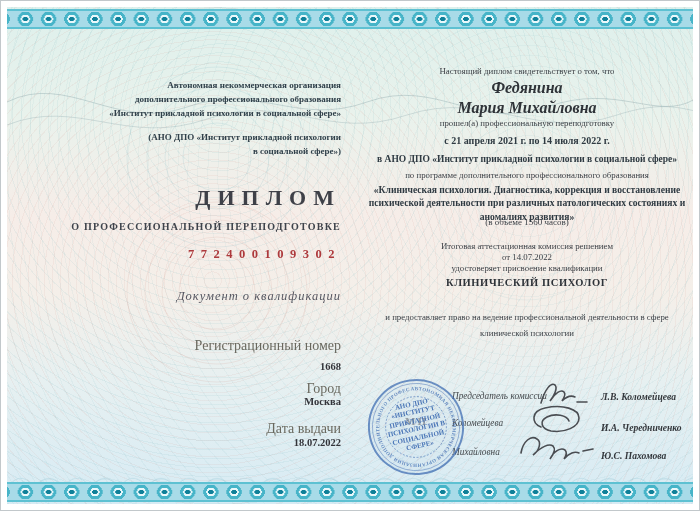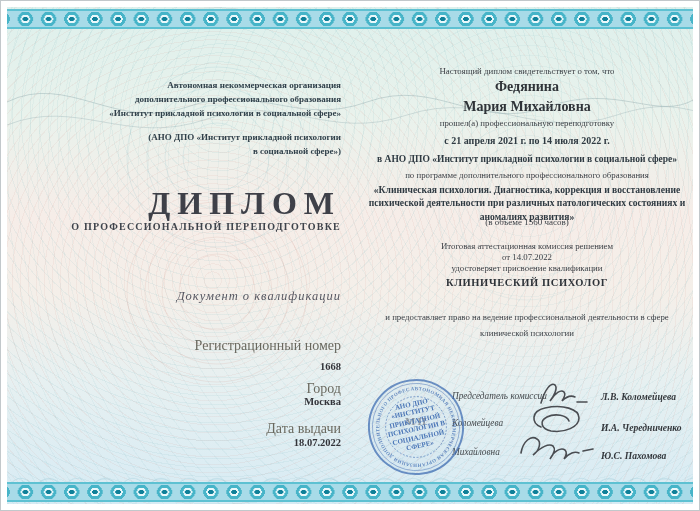--- a/index.html
+++ b/index.html
@@ -31,28 +31,28 @@
     background-image:
       radial-gradient(circle 13px at 50% 118%, transparent 11px, rgba(150,200,214,0.55) 11.7px, transparent 13px),
       radial-gradient(circle 20px at 50% 135%, transparent 18px, rgba(170,210,222,0.45) 18.7px, transparent 20px);
     background-size:28px 46px, 56px 46px;background-position:0 0, 14px 0;}
   
   .abs{position:absolute;}
   .c{text-align:center;}
   .left-col{left:34px;width:300px;text-align:right;}
   .right-col{left:352px;width:336px;}
   .org{font-weight:bold;font-size:9px;line-height:1.55;color:#31414b;white-space:pre-line;}
-  .title{font-size:32px;font-weight:600;letter-spacing:7px;color:#3e4048;}
+  .title{font-size:22px;font-weight:600;letter-spacing:7px;color:#3e4048;}
   .subtitle{font-size:10px;font-weight:bold;letter-spacing:1.2px;color:#3e434b;}
   .serialnum{font-size:12.5px;font-weight:bold;letter-spacing:6.5px;color:#ad393c;}
   .doctype{font-style:italic;font-size:12.5px;letter-spacing:1px;color:#565761;}
   .small-label{font-size:14px;color:#6a695f;}
   .value{font-size:10.5px;font-weight:bold;color:#33343a;}
   .r-small{font-size:8.8px;color:#3d4147;}
-  .r-name{font-size:14px;font-weight:bold;color:#2f3338;}
+  .r-name{font-size:16px;font-weight:bold;font-style:italic;color:#2f3338;}
   .r-bold{font-size:10px;font-weight:bold;color:#2f3a42;}
   .r-prog{font-size:9.6px;font-weight:bold;color:#2f3a42;line-height:1.4;}
   .qual{font-size:10.5px;font-weight:bold;letter-spacing:0.6px;color:#2e3339;}
   .sig-role{font-size:9.3px;font-style:italic;color:#44484c;padding-left:15px;}
   .sig-name{font-size:9.6px;font-weight:bold;font-style:italic;color:#33373c;}
   .sig-svg{position:absolute;}
   .sig-svg path{fill:none;stroke:#4a4d52;stroke-width:1.6;stroke-linecap:round;}
   
   .mp{position:absolute;left:398px;top:408px;font-size:11px;font-weight:bold;color:#9a9ea1;letter-spacing:2px;}
   .stamp{position:absolute;left:360px;top:371px;width:98px;height:98px;transform:rotate(-8deg);opacity:.92;}
@@ -94,20 +94,21 @@
     <div class="band bottom"></div>
 
     <div class="abs c left-col org" style="top:72px">Автономная некоммерческая организация
 дополнительного профессионального образования
 «Институт прикладной психологии в социальной сфере»</div>
     <div class="abs c left-col org" style="top:124px">(АНО ДПО «Институт прикладной психологии
 в социальной сфере»)</div>
 
     <div class="abs c left-col title" style="top:178px">ДИПЛОМ</div>
     <div class="abs c left-col subtitle" style="top:214px">О ПРОФЕССИОНАЛЬНОЙ ПЕРЕПОДГОТОВКЕ</div>
+    <div class="abs c left-col serialnum" style="top:240px">772400109302</div>
     <div class="abs c left-col doctype" style="top:282px">Документ о квалификации</div>
 
     <div class="abs c left-col small-label" style="top:331px">Регистрационный номер</div>
     <div class="abs c left-col value" style="top:354px">1668</div>
     <div class="abs c left-col small-label" style="top:374px">Город</div>
     <div class="abs c left-col value" style="top:389px">Москва</div>
     <div class="abs c left-col small-label" style="top:414px">Дата выдачи</div>
     <div class="abs c left-col value" style="top:430px">18.07.2022</div>
 
     <div class="abs c right-col r-small" style="top:59px">Настоящий диплом свидетельствует о том, что</div>

